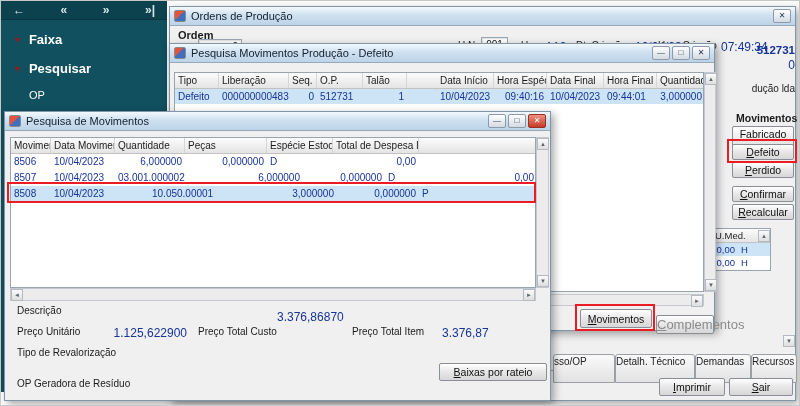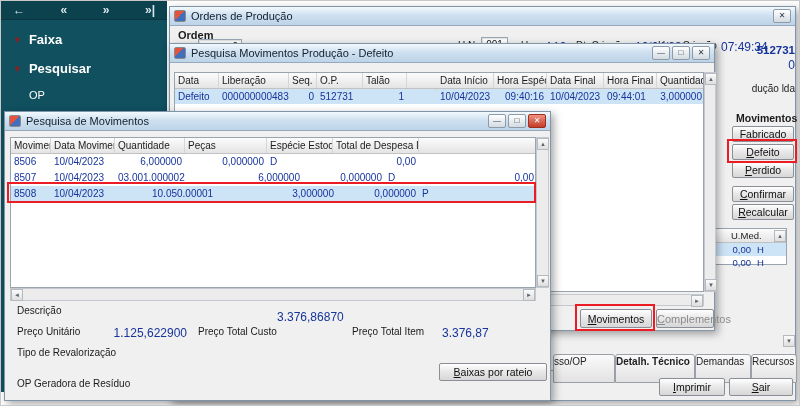--- a/index.html
+++ b/index.html
@@ -112,66 +112,66 @@
     <div class="val" style="left:465px; top:33px;">10/04/23</div>
 
     <div class="lbl" style="left:488px; top:33px;">Hora Criação</div>
     <div class="val" style="left:551px; top:33px;">07:49:34</div>
 
     <div class="val bold" style="left:570px; top:37px; width:55px; text-align:right; font-size:11.5px;">512731</div>
     <div class="val" style="left:590px; top:51px; width:35px; text-align:right;">0</div>
     <div class="lbl" style="left:575px; top:76px; width:50px; text-align:right; color:#222;">dução lda</div>
 
     <div class="lbl bold" style="left:566px; top:105px; font-size:10.5px;">Movimentos</div>
-    <div class="btn" style="left:562px; top:119px; width:62px; height:16px;">Fabricado</div>
+    <div class="btn" style="left:562px; top:119px; width:62px; height:32px;">Fabricado</div>
     <div class="btn" style="left:562px; top:137px; width:62px; height:16px;">Defeito</div>
     <div class="btn" style="left:562px; top:155px; width:62px; height:16px;">Perdido</div>
     <div class="btn" style="left:562px; top:179px; width:62px; height:16px;">Confirmar</div>
     <div class="btn" style="left:562px; top:197px; width:62px; height:16px;">Recalcular</div>
 
-    <div class="umed" style="left:544px; top:221px; width:73px; height:37px;">
+    <div class="umed" style="left:528px; top:221px; width:73px; height:43px;">
       <div class="umed-head">
         <span>U.Med.</span>
         <span class="sbtn">▲</span>
       </div>
       <div class="umed-row sel">
         <span class="umed-val">0,00</span>
         <span class="umed-unit">H</span>
       </div>
       <div class="umed-row">
         <span class="umed-val">0,00</span>
         <span class="umed-unit">H</span>
       </div>
     </div>
     <div class="sbtn" style="position:absolute; left:613px; top:328px;">▼</div>
 
     <div class="tabline" style="left:0; top:363px; width:625px;"></div>
     <div class="tab" style="left:383px; top:347px; width:62px;">sso/OP</div>
-    <div class="tab" style="left:445px; top:347px; width:80px;font-weight:bold;">Detalh. Técnico</div>
+    <div class="tab" style="left:445px; top:347px; width:80px;">Detalh. Técnico</div>
     <div class="tab" style="left:525px; top:347px; width:56px;">Demandas</div>
     <div class="tab" style="left:581px; top:347px; width:46px;">Recursos</div>
 
     <div class="btn" style="left:489px; top:371px; width:66px; height:18px; line-height:17px;">Imprimir</div>
     <div class="btn" style="left:559px; top:371px; width:64px; height:18px; line-height:17px;">Sair</div>
   </div>
 
   <div class="window" style="left:168px; top:42px; width:546px; height:288px; z-index:3;">
     <div class="titlebar">
       <div class="win-icon"></div>
       <span class="title-text">Pesquisa Movimentos Produção - Defeito</span>
       <div class="winbtns">
         <div class="winbtn">—</div>
         <div class="winbtn">□</div>
         <div class="winbtn">✕</div>
       </div>
     </div>
 
     <div class="grid" style="left:4px; top:28px; width:530px; height:220px;">
       <div class="ghead">
-        <div class="gh" style="width:44px;">Data</div>
+        <div class="gh" style="width:44px;">Tipo</div>
         <div class="gh" style="width:70px;">Liberação</div>
         <div class="gh" style="width:28px;">Seq.</div>
         <div class="gh" style="width:46px;">O.P.</div>
         <div class="gh" style="width:44px;">Talão</div>
         <div class="gh" style="width:30px;margin-top:16px;">Num.</div>
         <div class="gh" style="width:57px;">Data Início</div>
         <div class="gh" style="width:53px;">Hora Espécie</div>
         <div class="gh" style="width:57px;">Data Final</div>
         <div class="gh" style="width:53px;">Hora Final</div>
         <div class="gh" style="width:48px;">Quantidade</div>
@@ -194,21 +194,21 @@
     <div class="scroll v" style="left:534px; top:28px; width:12px; height:220px;">
       <div class="sbtn">▲</div>
       <div class="sbtn">▼</div>
     </div>
     <div class="scroll" style="left:4px; top:250px; width:530px; height:12px;">
       <div class="sbtn">◄</div>
       <div class="sbtn">►</div>
     </div>
 
     <div class="btn" style="left:410px; top:265px; width:72px; height:19px; line-height:18px;">Movimentos</div>
-    <div class="btn disabled" style="left:486px; top:265px; width:58px; height:19px; line-height:18px; font-size:11px;">Complementos</div>
+    <div class="btn disabled" style="left:486px; top:271px; width:58px; height:19px; line-height:18px; font-size:13px;">Complementos</div>
   </div>
 
   <div class="window" style="left:3px; top:110px; width:547px; height:290px; z-index:4;">
     <div class="titlebar">
       <div class="win-icon"></div>
       <span class="title-text">Pesquisa de Movimentos</span>
       <div class="winbtns">
         <div class="winbtn">—</div>
         <div class="winbtn">□</div>
         <div class="winbtn red">✕</div>

